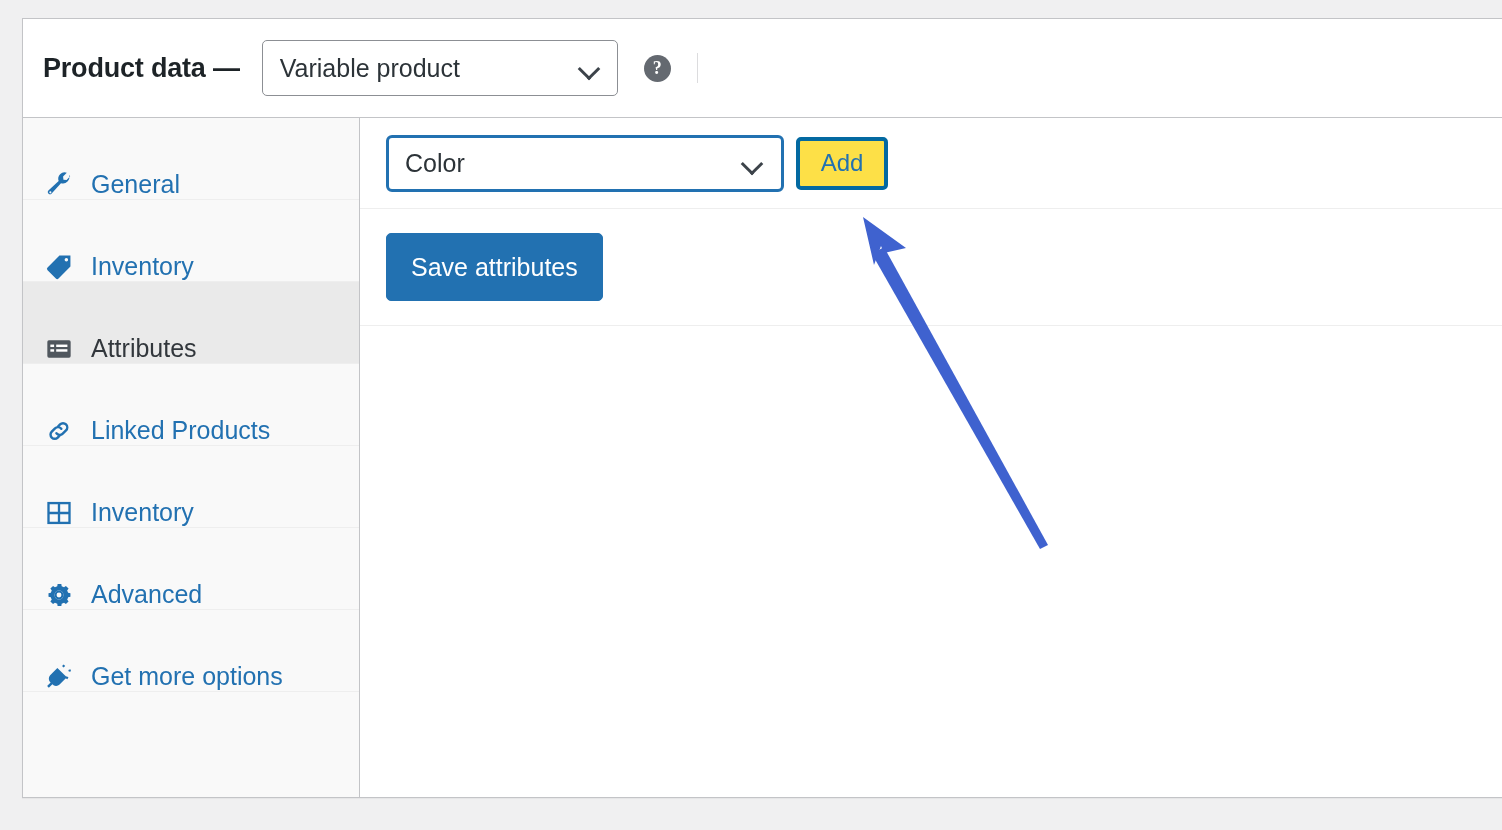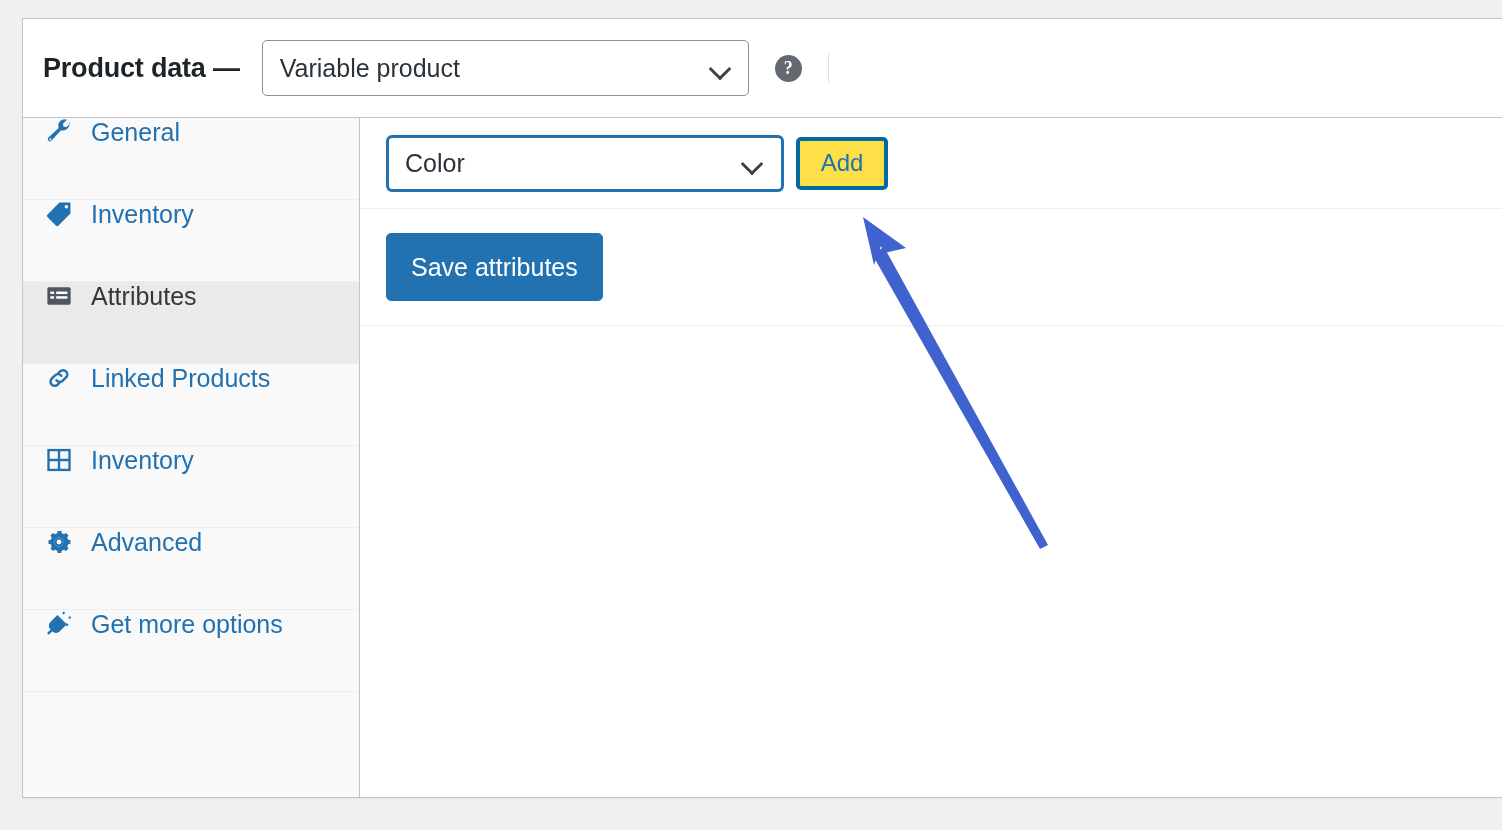--- a/index.html
+++ b/index.html
@@ -40,21 +40,21 @@
   }
   .panel-title {
     font-size: 27px;
     font-weight: bold;
     color: #1d2327;
     letter-spacing: -0.2px;
     white-space: nowrap;
   }
   .type-select {
     margin-left: 22px;
-    width: 487px;
+    width: 356px;
     height: 56px;
     border: 1px solid #8c8f94;
     border-radius: 5px;
     background: #fff;
     display: flex;
     align-items: center;
     justify-content: space-between;
     padding: 0 18px 0 17px;
     box-sizing: border-box;
   }
@@ -109,21 +109,21 @@
     background: #f9f9f9;
     border-right: 1px solid #c3c4c7;
     box-sizing: border-box;
     flex: none;
   }
   .tab {
     height: 82px;
     box-sizing: border-box;
     border-bottom: 1px solid #eeeeee;
     display: flex;
-    align-items: flex-start;
+    align-items: flex-end;
     padding-left: 22px;
     color: #2271b1;
     cursor: pointer;
   }
   .tab.active {
     background: #eaeaea;
     color: #32373c;
   }
   .tab-label {
     font-size: 25px;

